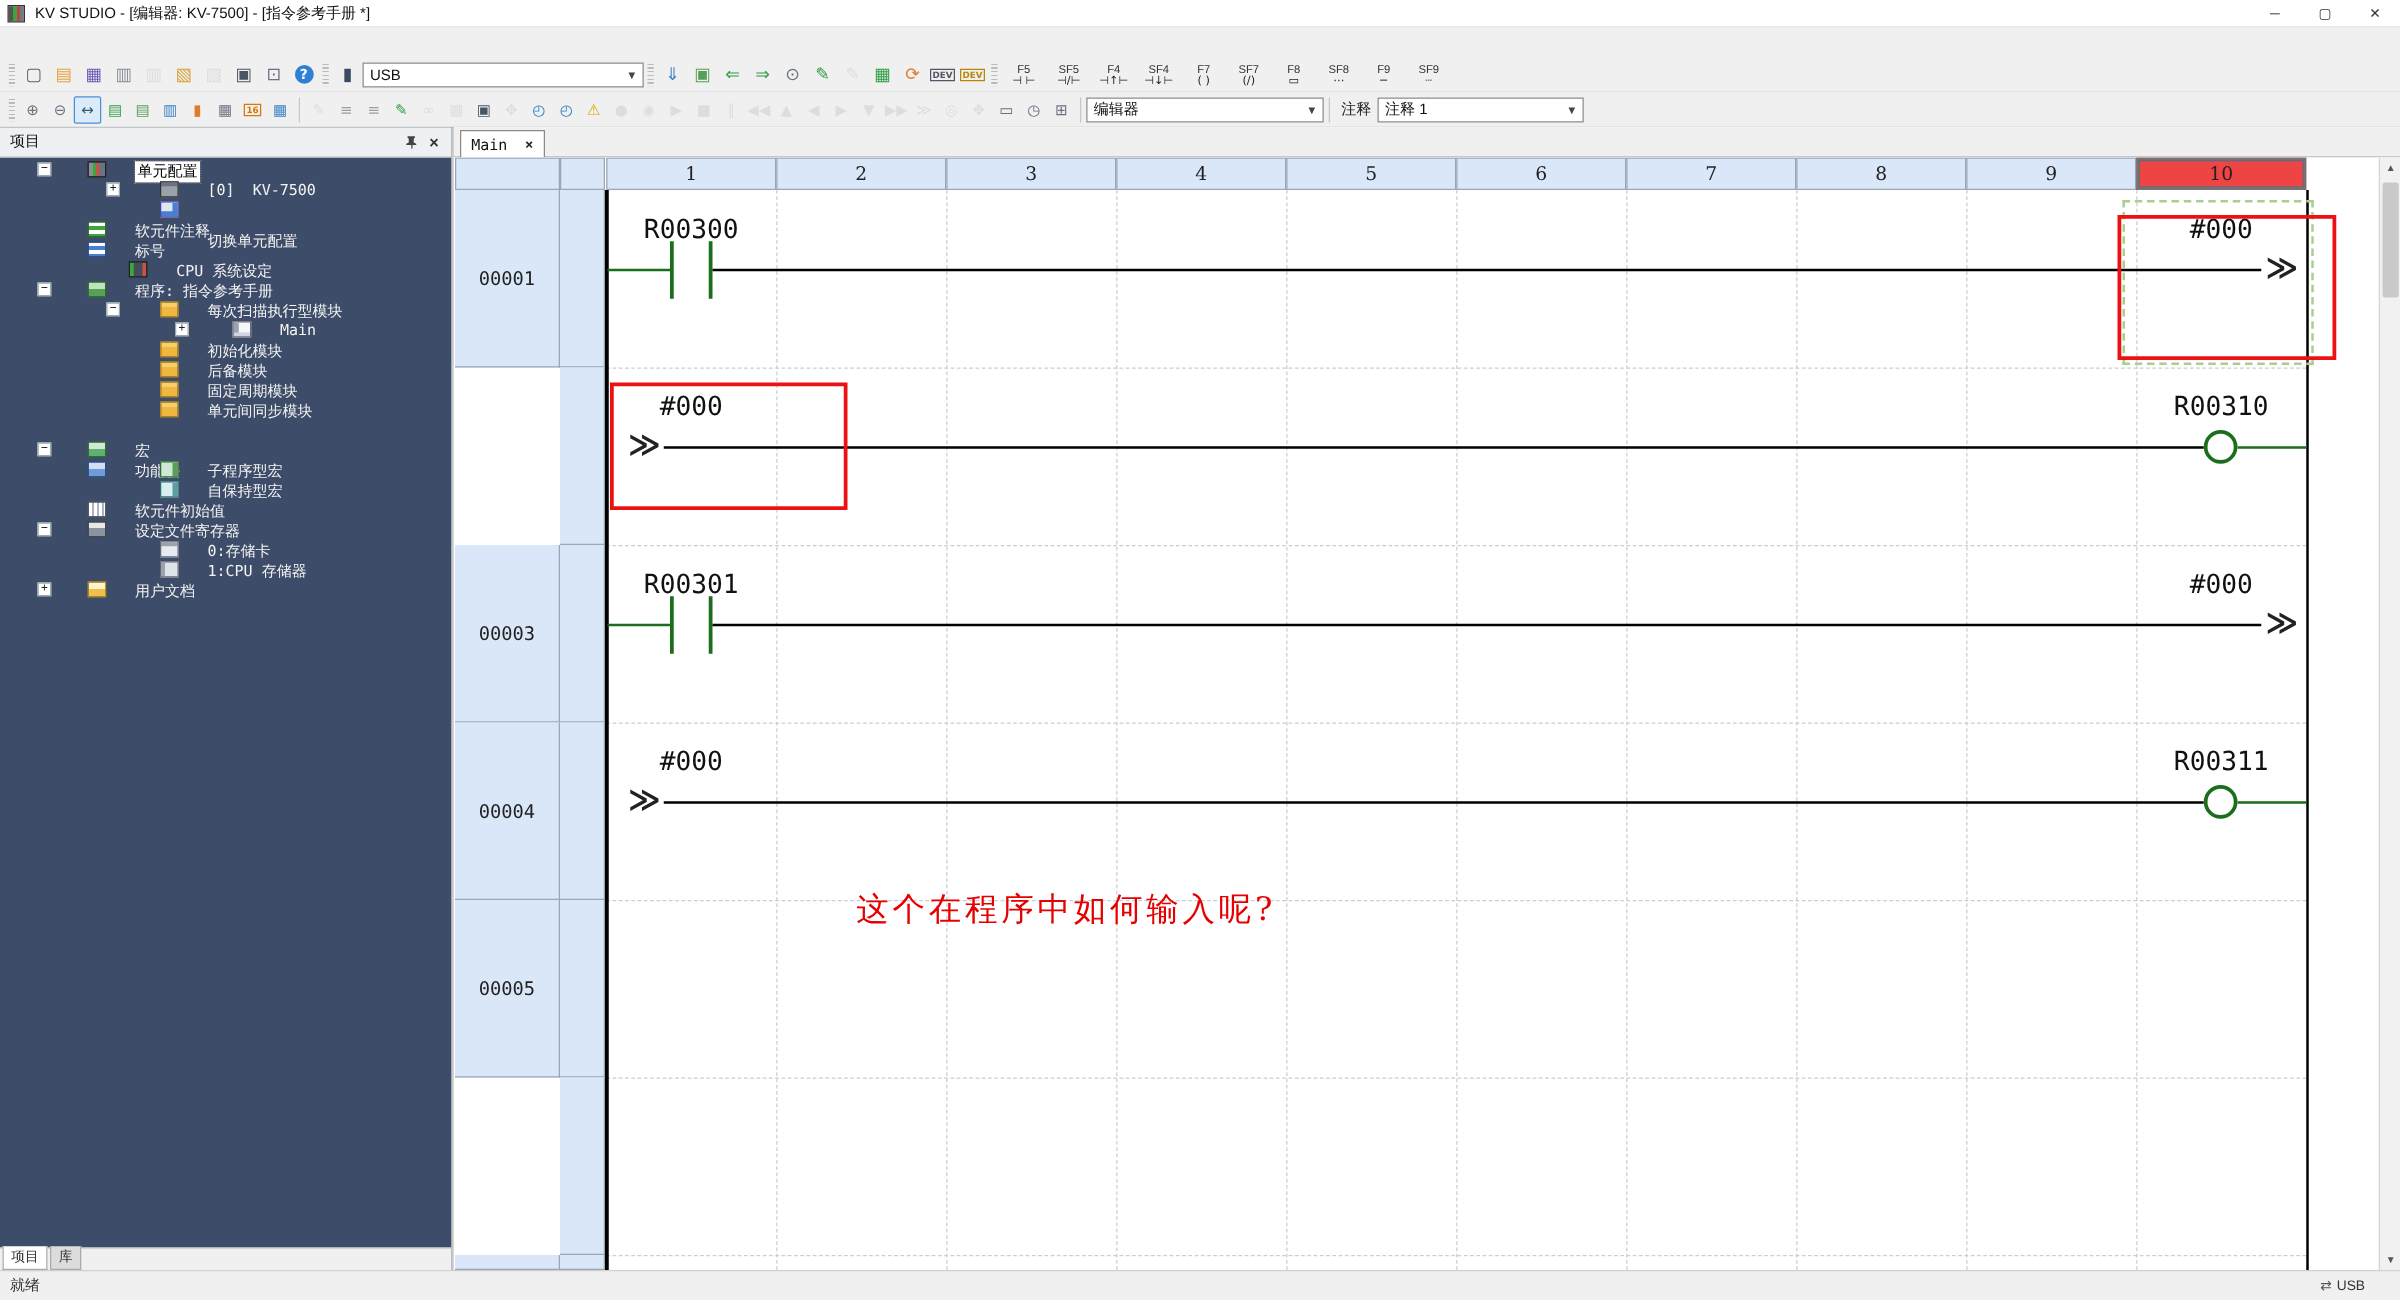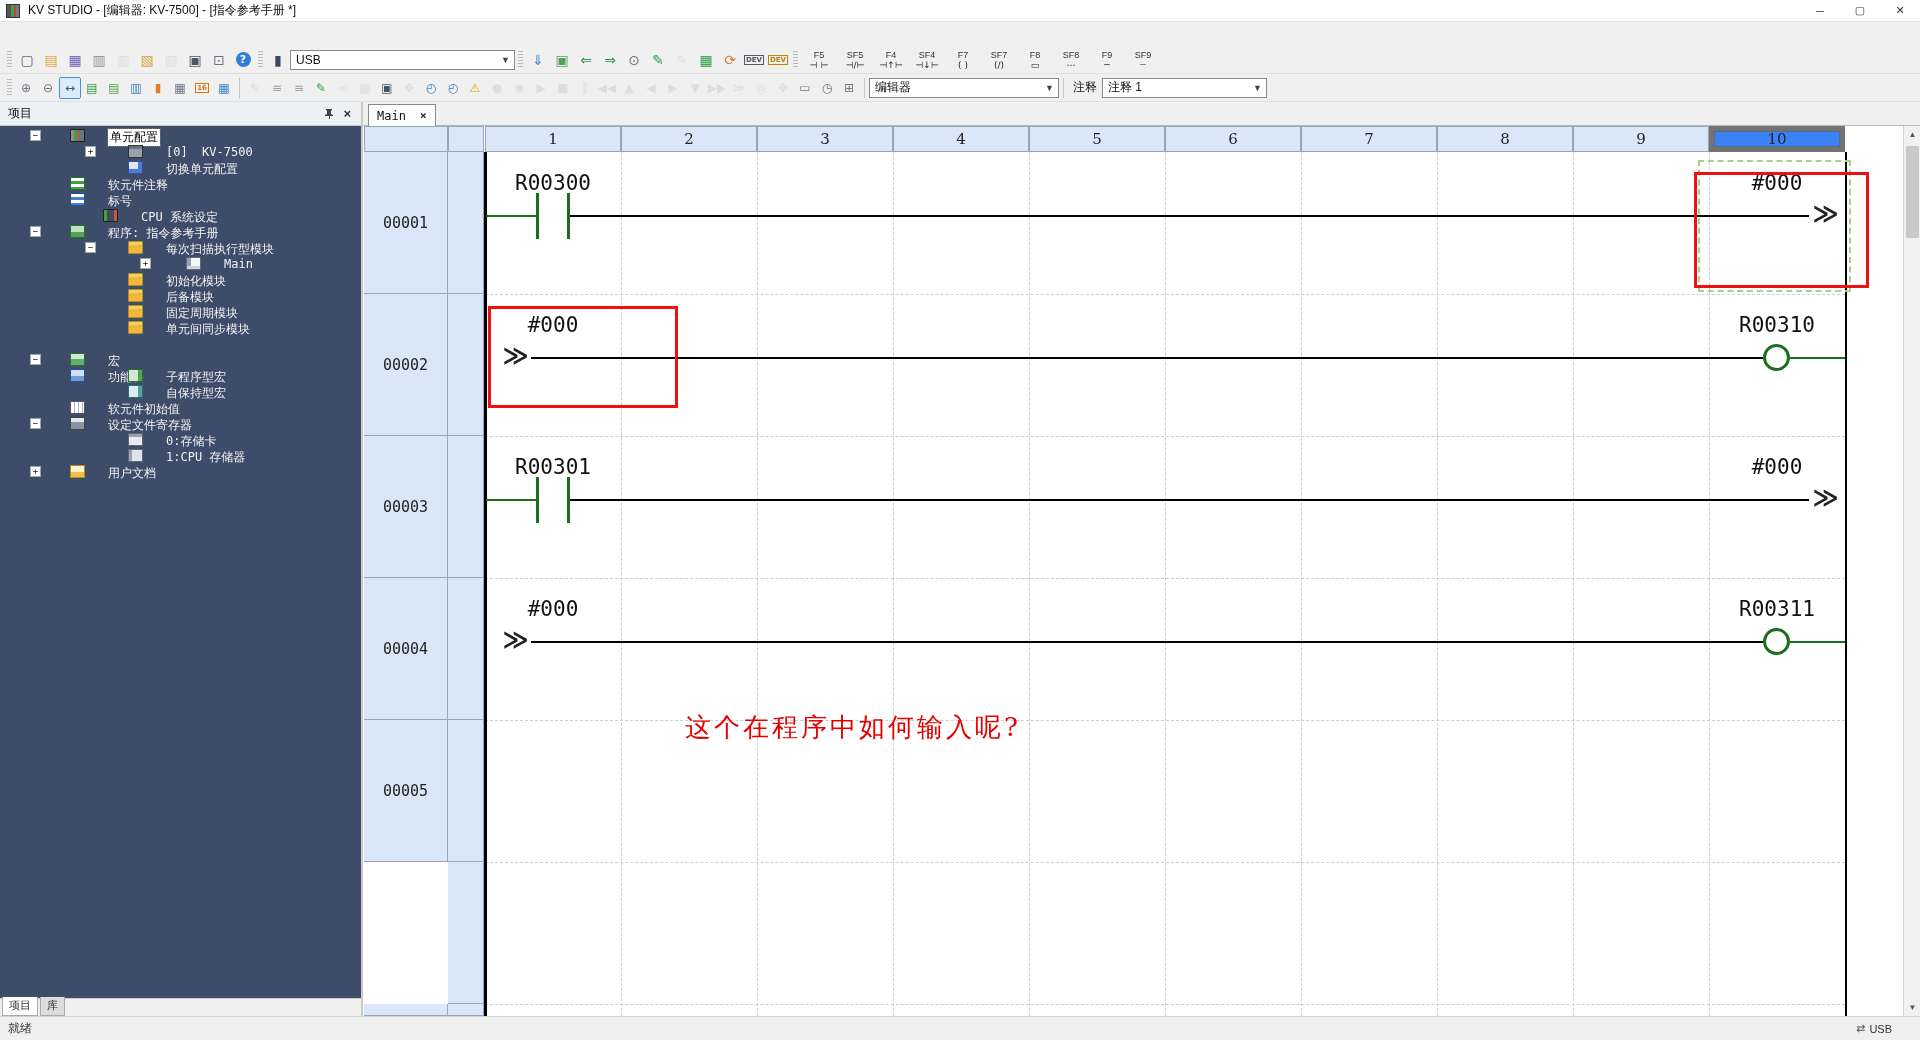--- a/index.html
+++ b/index.html
@@ -97,21 +97,21 @@
     border-bottom:1px solid #b9b9b9; }
   .etab { position:absolute; left:5px; top:2px; height:22px; background:#fff;
     border:1px solid #8a8a8a; border-bottom:none; display:flex; align-items:center; gap:14px;
     padding:0 8px; font-family:"DejaVu Sans Mono", monospace; font-size:12px; color:#111; }
   .etab .x { font-size:11px; font-weight:bold; color:#222; }
   #ladder { position:absolute; left:0; top:24px; width:1557px; height:890px; background:#fff;
     overflow:hidden; }
   .hcell { position:absolute; top:0; height:26px; background:#d9e7f8; border:1px solid #98a6b8;
     display:flex; align-items:center; justify-content:center;
     font-family:"DejaVu Serif", serif; font-size:15px; color:#222; }
-  .hcell.selcol { background:#3b82f6; border:5px solid #737373; box-shadow:inset 0 0 0 1px #5a6c84; }
+  .hcell.selcol { background:#ef4444; border:2px solid #737373; box-shadow:inset 0 0 0 1px #5a6c84; }
   .bluecell { position:absolute; background:#d9e7f8; border-right:1px solid #98a6b8;
     border-bottom:1px solid #98a6b8; display:flex; align-items:center; justify-content:center;
     font-family:"DejaVu Sans Mono", monospace; font-size:15px; color:#222; }
   .vdash { position:absolute; width:1px; border-left:1px dashed #c9cdd4; }
   .hdash { position:absolute; height:1px; border-top:1px dashed #c9cdd4; }
   .rail { position:absolute; background:#000; }
   .wire { position:absolute; height:2px; background:#000; }
   .wire.g { background:#1b6e1b; }
   .cbar { position:absolute; width:3px; height:46px; background:#1b6e1b; }
   .coil { position:absolute; width:27px; height:27px; border:3px solid #1b6e1b; border-radius:50%;
@@ -416,21 +416,21 @@
           <div class="ticon i-unitcfg" style="left: 70px;"></div>
           <div class="tlabel sel" style="left: 108px;">单元配置</div>
         </div>
         <div class="trow" style="top: 18px;">
           <div class="texp" style="left: 85px;">+</div>
           <div class="ticon i-unit" style="left: 128px;"></div>
           <div class="tlabel" style="left: 166px;">[0]  KV-7500</div>
         </div>
         <div class="trow" style="top: 34px;">
           <div class="ticon i-switch" style="left: 128px;"></div>
-          <div class="tlabel" style="left: 166px;">切换单元配置</div>
+          <div class="tlabel" style="left: 166px; margin-top: 24px;">切换单元配置</div>
         </div>
         <div class="trow" style="top: 50px;">
           <div class="ticon i-tgreen" style="left: 70px;"></div>
           <div class="tlabel" style="left: 108px;">软元件注释</div>
         </div>
         <div class="trow" style="top: 66px;">
           <div class="ticon i-tblue" style="left: 70px;"></div>
           <div class="tlabel" style="left: 108px;">标号</div>
         </div>
         <div class="trow" style="top: 82px; margin-left: 33px;">
@@ -529,21 +529,20 @@
         <div class="hcell" style="left: 394px; width: 136px;">3</div>
         <div class="hcell" style="left: 530px; width: 136px;">4</div>
         <div class="hcell" style="left: 666px; width: 136px;">5</div>
         <div class="hcell" style="left: 802px; width: 136px;">6</div>
         <div class="hcell" style="left: 938px; width: 136px;">7</div>
         <div class="hcell" style="left: 1074px; width: 136px;">8</div>
         <div class="hcell" style="left: 1210px; width: 136px;">9</div>
         <div class="hcell selcol" style="left: 1346px; width: 136px;">10</div>
         <div class="bluecell" style="left: 1px; top: 26px; width: 84px; height: 142px;">00001</div>
         <div class="bluecell" style="left: 85px; top: 26px; width: 36px; height: 142px;"></div>
-        <div class="bluecell" style="left: 1px; top: 168px; width: 84px; height: 142px;">00002</div>
         <div class="bluecell" style="left: 85px; top: 168px; width: 36px; height: 142px;"></div>
         <div class="bluecell" style="left: 1px; top: 310px; width: 84px; height: 142px;">00003</div>
         <div class="bluecell" style="left: 85px; top: 310px; width: 36px; height: 142px;"></div>
         <div class="bluecell" style="left: 1px; top: 452px; width: 84px; height: 142px;">00004</div>
         <div class="bluecell" style="left: 85px; top: 452px; width: 36px; height: 142px;"></div>
         <div class="bluecell" style="left: 1px; top: 594px; width: 84px; height: 142px;">00005</div>
         <div class="bluecell" style="left: 85px; top: 594px; width: 36px; height: 142px;"></div>
         <div class="bluecell" style="left: 85px; top: 736px; width: 36px; height: 142px;"></div>
         <div class="bluecell" style="left: 1px; top: 878px; width: 84px; height: 12px;"></div>
         <div class="bluecell" style="left: 85px; top: 878px; width: 36px; height: 12px;"></div>

